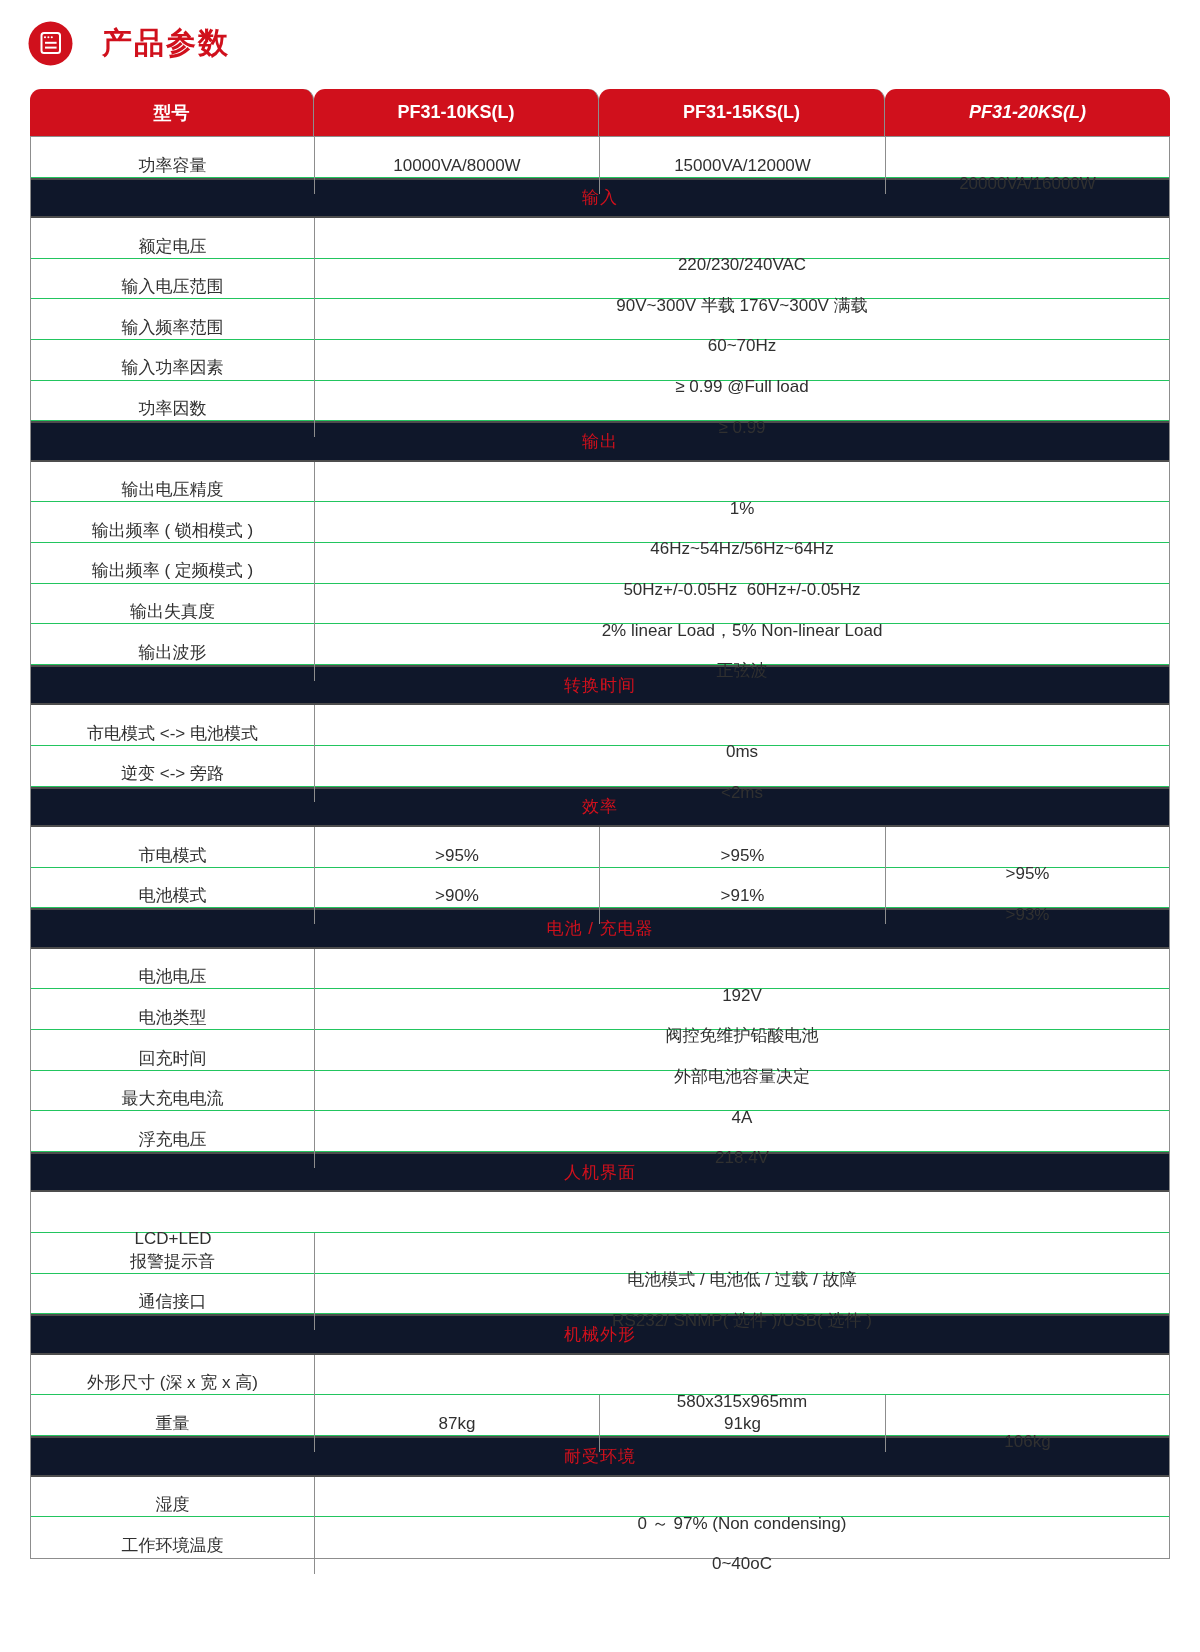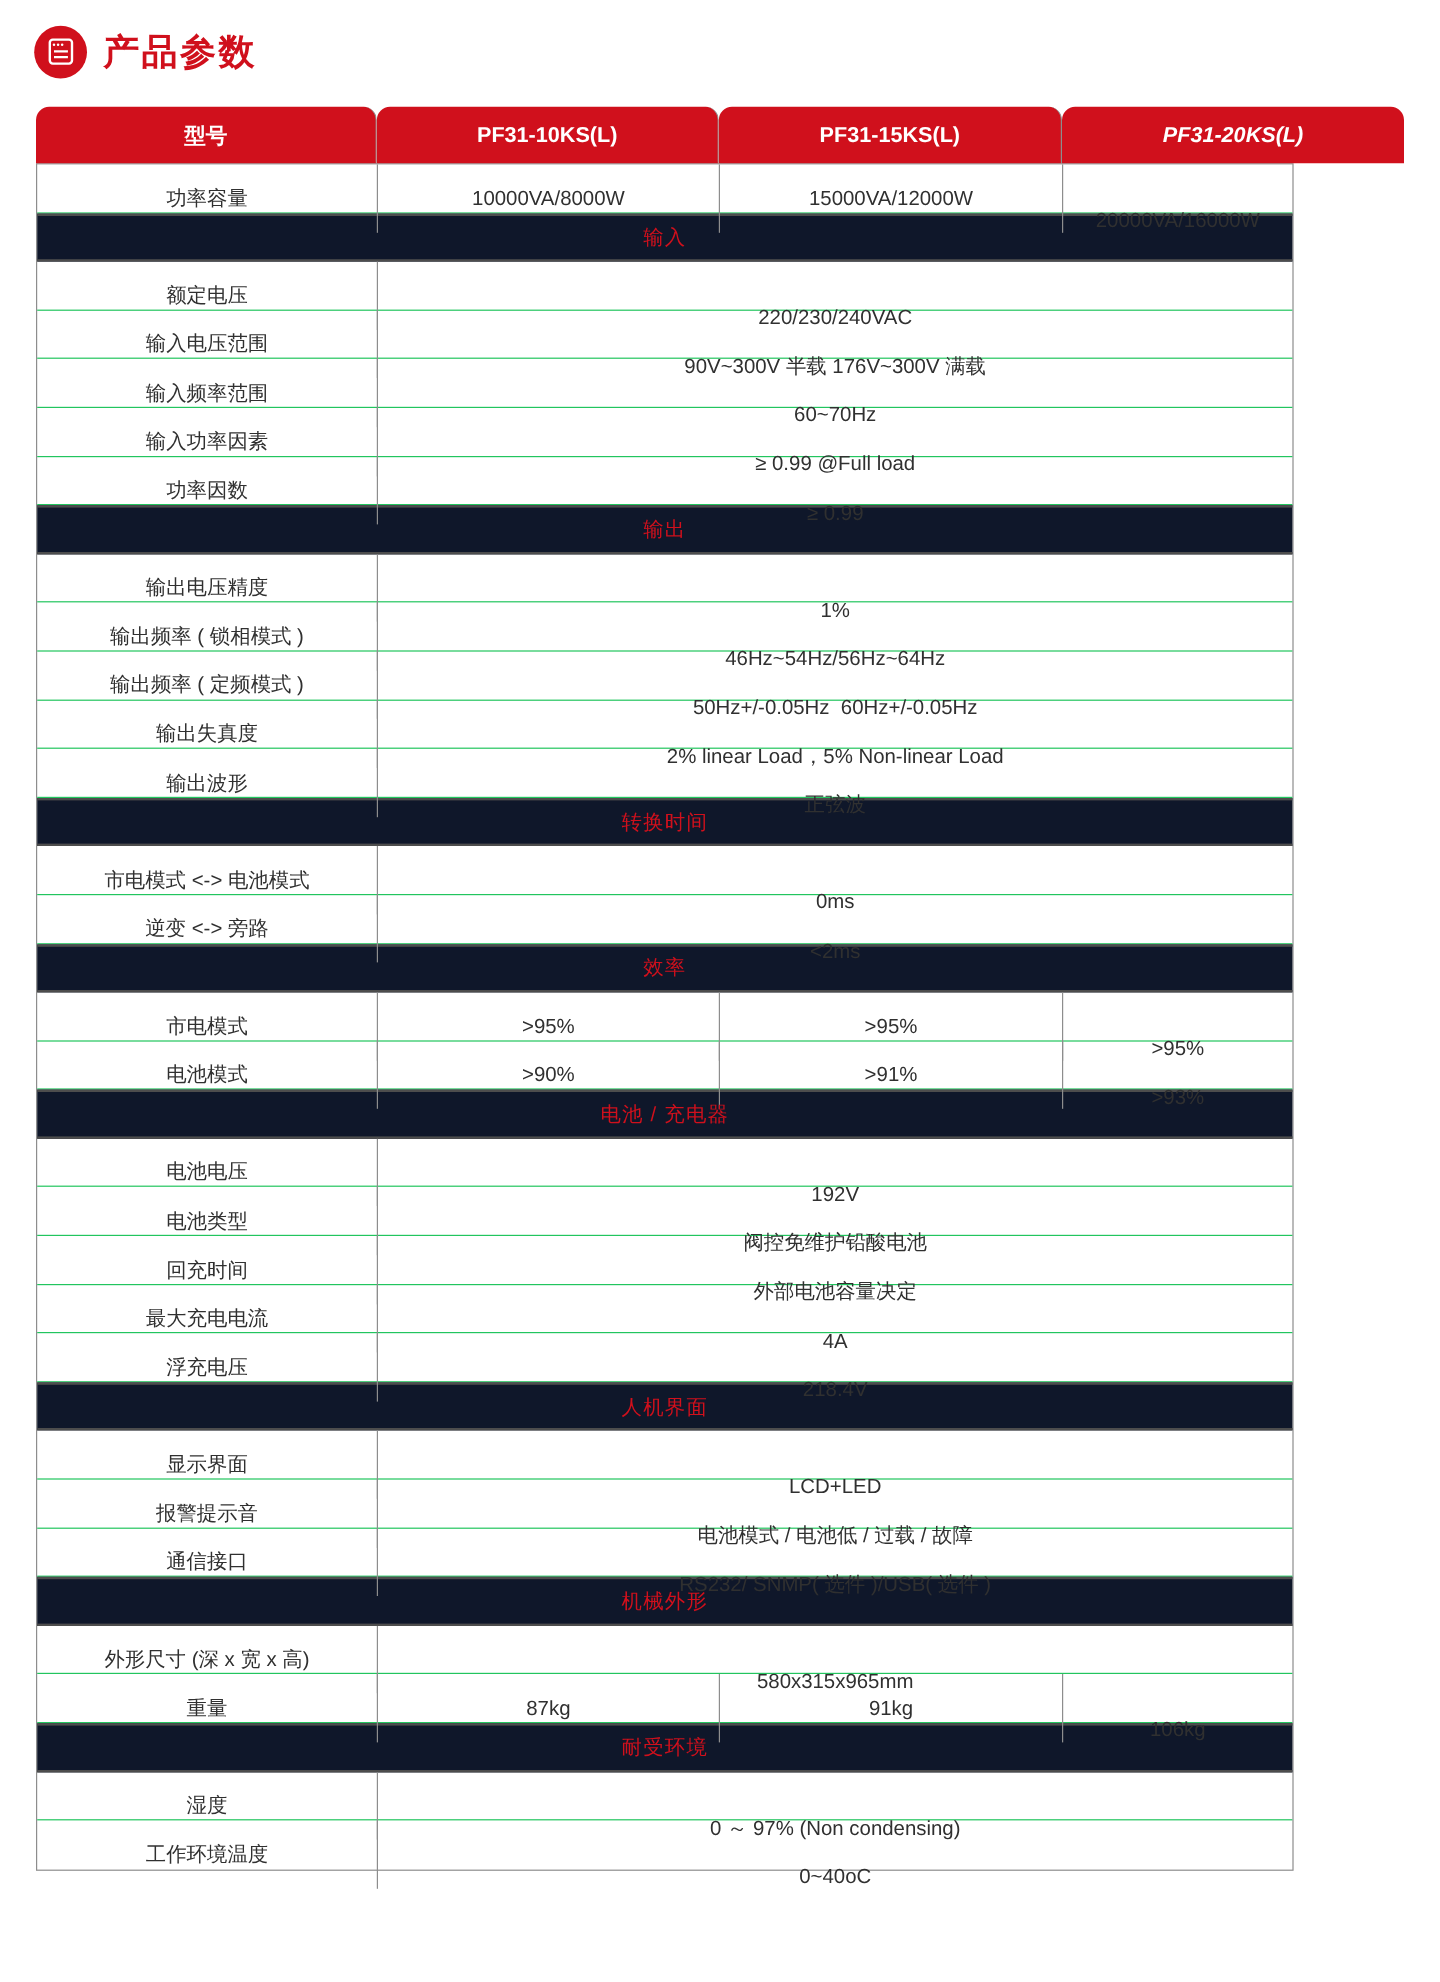--- a/index.html
+++ b/index.html
@@ -1,22 +1,22 @@
 <!DOCTYPE html>
 <html><head>
 <meta charset="utf-8">
 <style>
   html,body{margin:0;padding:0;}
   body{
     width:1200px;height:1652px;background:#ffffff;overflow:hidden;
     font-family:"Liberation Sans","DejaVu Sans",sans-serif;color:#303030;
   }
   .title-wrap{display:flex;align-items:center;gap:13px;margin:20px 0 0 28px;height:46px;}
-  .title-wrap h1{margin:0;font-size:30px;font-weight:700;color:#d0101c;letter-spacing:2px;}
-  .tbl-wrap{margin:23px 30px 0 30px;width:1048px;}
+  .title-wrap h1{margin:16px;font-size:30px;font-weight:700;color:#d0101c;letter-spacing:2px;}
+  .tbl-wrap{margin:23px 30px 0 30px;width:1140px;}
 
   .thead{display:grid;grid-template-columns:284px 285px 286px 285px;height:47px;}
   .hcell{
     background:#d0101c;color:#ffffff;font-size:18px;font-weight:600;
     display:flex;align-items:center;justify-content:center;
     border-radius:11px 11px 0 0;border-right:1px solid #8d8d8d;box-sizing:border-box;
   }
   .hcell:last-child{border-right:none;font-style:italic;}
 
   .tbody{border:1px solid #8d8d8d;box-sizing:border-box;background:#fff;}
@@ -165,21 +165,20 @@
       <div class="cell">4A</div>
     </div>
     <div class="trow merged">
       <div class="cell">浮充电压</div>
       <div class="cell">218.4V</div>
     </div>
 
     <div class="srow">人机界面</div>
 
     <div class="trow merged">
-      <div class="cell">显示界面</div>
       <div class="cell">LCD+LED</div>
     </div>
     <div class="trow merged">
       <div class="cell">报警提示音</div>
       <div class="cell">电池模式 / 电池低 / 过载 / 故障</div>
     </div>
     <div class="trow merged">
       <div class="cell">通信接口</div>
       <div class="cell">RS232/ SNMP( 选件 )/USB( 选件 )</div>
     </div>

